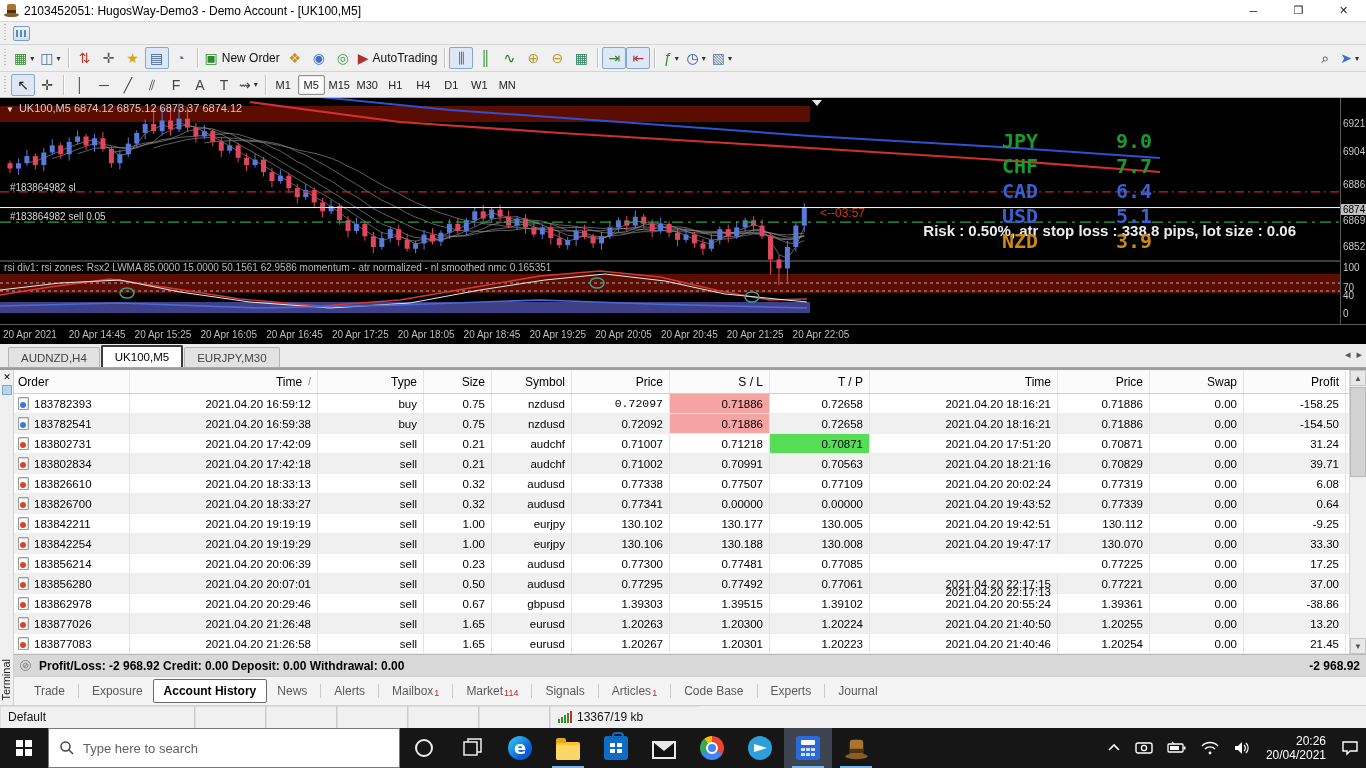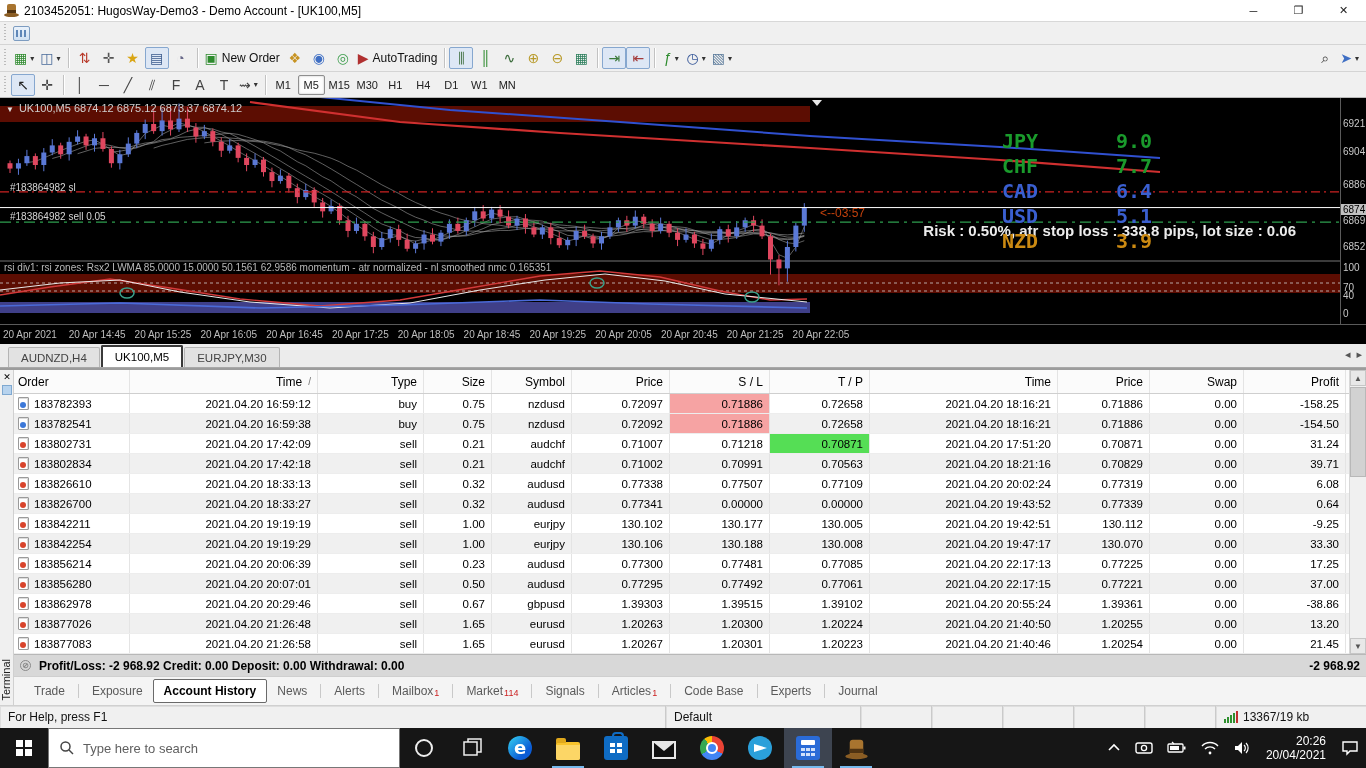--- a/index.html
+++ b/index.html
@@ -612,21 +612,21 @@
               <div class="tcell" style="width: 94px; flex: 0 0 auto;">Swap</div>
               <div class="tcell" style="width: 102px; flex: 0 0 auto;">Profit</div>
             </div>
           <div id="table-body">
               <div class="trow">
                 <div class="tcell left" style="width: 116px; flex: 0 0 auto;"><span class="doc-ico buy"></span>183782393</div>
                 <div class="tcell" style="width: 188px; flex: 0 0 auto;">2021.04.20 16:59:12</div>
                 <div class="tcell" style="width: 106px; flex: 0 0 auto;">buy</div>
                 <div class="tcell" style="width: 68px; flex: 0 0 auto;">0.75</div>
                 <div class="tcell" style="width: 80px; flex: 0 0 auto;">nzdusd</div>
-                <div class="tcell" style="width: 98px; flex: 0 0 auto;">0.72097</div>
+                <div class="tcell" style="width: 98px; flex: 0 0 auto; font-family: Liberation Mono, monospace;">0.72097</div>
                 <div class="tcell hl-red" style="width: 100px; flex: 0 0 auto;">0.71886</div>
                 <div class="tcell" style="width: 100px; flex: 0 0 auto;">0.72658</div>
                 <div class="tcell" style="width: 188px; flex: 0 0 auto;">2021.04.20 18:16:21</div>
                 <div class="tcell" style="width: 92px; flex: 0 0 auto;">0.71886</div>
                 <div class="tcell" style="width: 94px; flex: 0 0 auto;">0.00</div>
                 <div class="tcell" style="width: 102px; flex: 0 0 auto;">-158.25</div>
               </div>
               <div class="trow alt">
                 <div class="tcell left" style="width: 116px; flex: 0 0 auto;"><span class="doc-ico buy"></span>183782541</div>
                 <div class="tcell" style="width: 188px; flex: 0 0 auto;">2021.04.20 16:59:38</div>
@@ -727,21 +727,21 @@
               </div>
               <div class="trow">
                 <div class="tcell left" style="width: 116px; flex: 0 0 auto;"><span class="doc-ico sell"></span>183856214</div>
                 <div class="tcell" style="width: 188px; flex: 0 0 auto;">2021.04.20 20:06:39</div>
                 <div class="tcell" style="width: 106px; flex: 0 0 auto;">sell</div>
                 <div class="tcell" style="width: 68px; flex: 0 0 auto;">0.23</div>
                 <div class="tcell" style="width: 80px; flex: 0 0 auto;">audusd</div>
                 <div class="tcell" style="width: 98px; flex: 0 0 auto;">0.77300</div>
                 <div class="tcell" style="width: 100px; flex: 0 0 auto;">0.77481</div>
                 <div class="tcell" style="width: 100px; flex: 0 0 auto;">0.77085</div>
-                <div class="tcell" style="width: 188px; flex: 0 0 auto;">2021.04.20 22:17:13</div>
+                <div class="tcell" style="width: 188px; flex: 0 0 auto; margin-top: 28px;">2021.04.20 22:17:13</div>
                 <div class="tcell" style="width: 92px; flex: 0 0 auto;">0.77225</div>
                 <div class="tcell" style="width: 94px; flex: 0 0 auto;">0.00</div>
                 <div class="tcell" style="width: 102px; flex: 0 0 auto;">17.25</div>
               </div>
               <div class="trow alt">
                 <div class="tcell left" style="width: 116px; flex: 0 0 auto;"><span class="doc-ico sell"></span>183856280</div>
                 <div class="tcell" style="width: 188px; flex: 0 0 auto;">2021.04.20 20:07:01</div>
                 <div class="tcell" style="width: 106px; flex: 0 0 auto;">sell</div>
                 <div class="tcell" style="width: 68px; flex: 0 0 auto;">0.50</div>
                 <div class="tcell" style="width: 80px; flex: 0 0 auto;">audusd</div>
@@ -857,21 +857,20 @@
           </div>
           <div class="ttab-sep"></div>
           <div class="ttab">
             <span>Journal</span>
           </div>
         </div>
     </div>
   </div>
 
   <div class="statusbar">
-    <div class="sb-cell" style="flex:1;">For Help, press F1</div>
     <div class="sb-cell" style="width:195px;">Default</div>
     <div class="sb-cell" style="width:71px;"></div>
     <div class="sb-cell" style="width:71px;"></div>
     <div class="sb-cell" style="width:71px;"></div>
     <div class="sb-cell" style="width:71px;"></div>
     <div class="sb-cell" style="width:71px;"></div>
     <div class="sb-cell" style="width:150px;border-right:none;">
       <span class="conn-bars">
           <i style="height:4px"></i>
           <i style="height:6px"></i>

